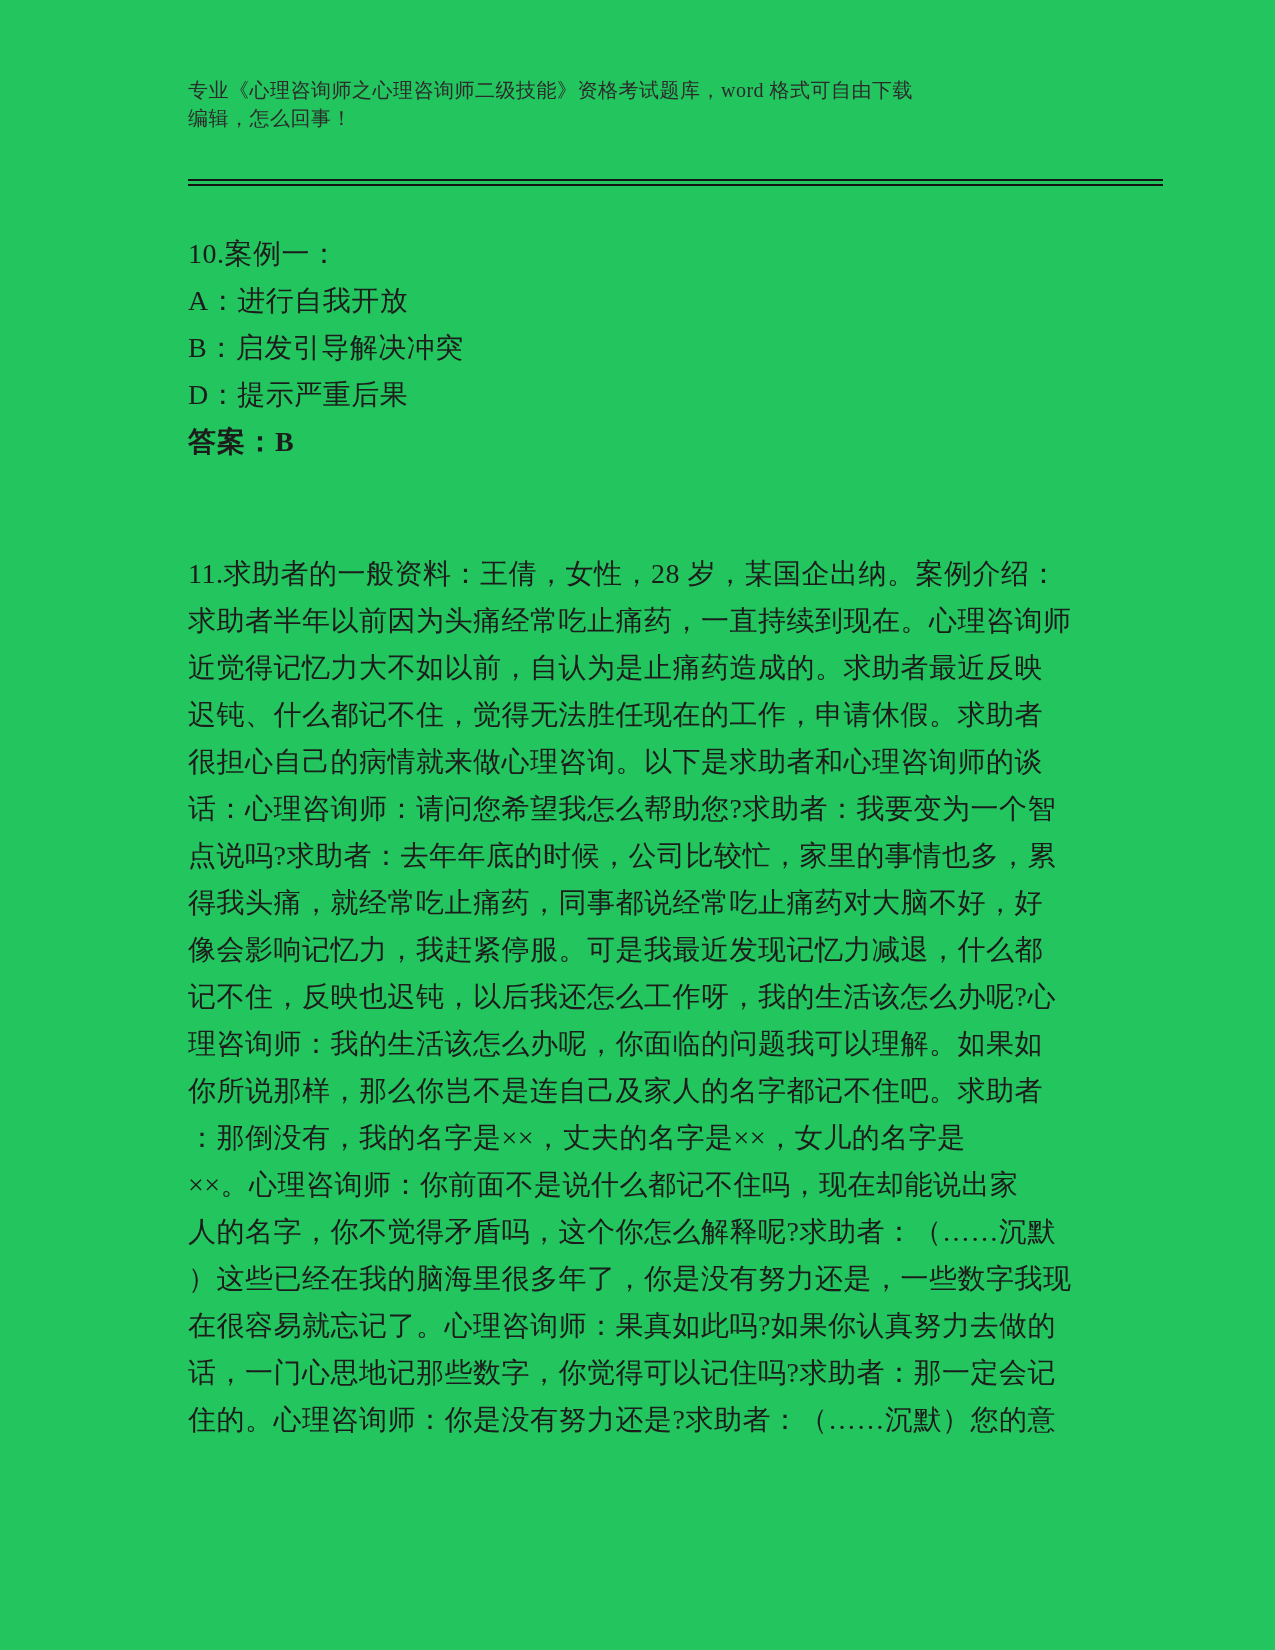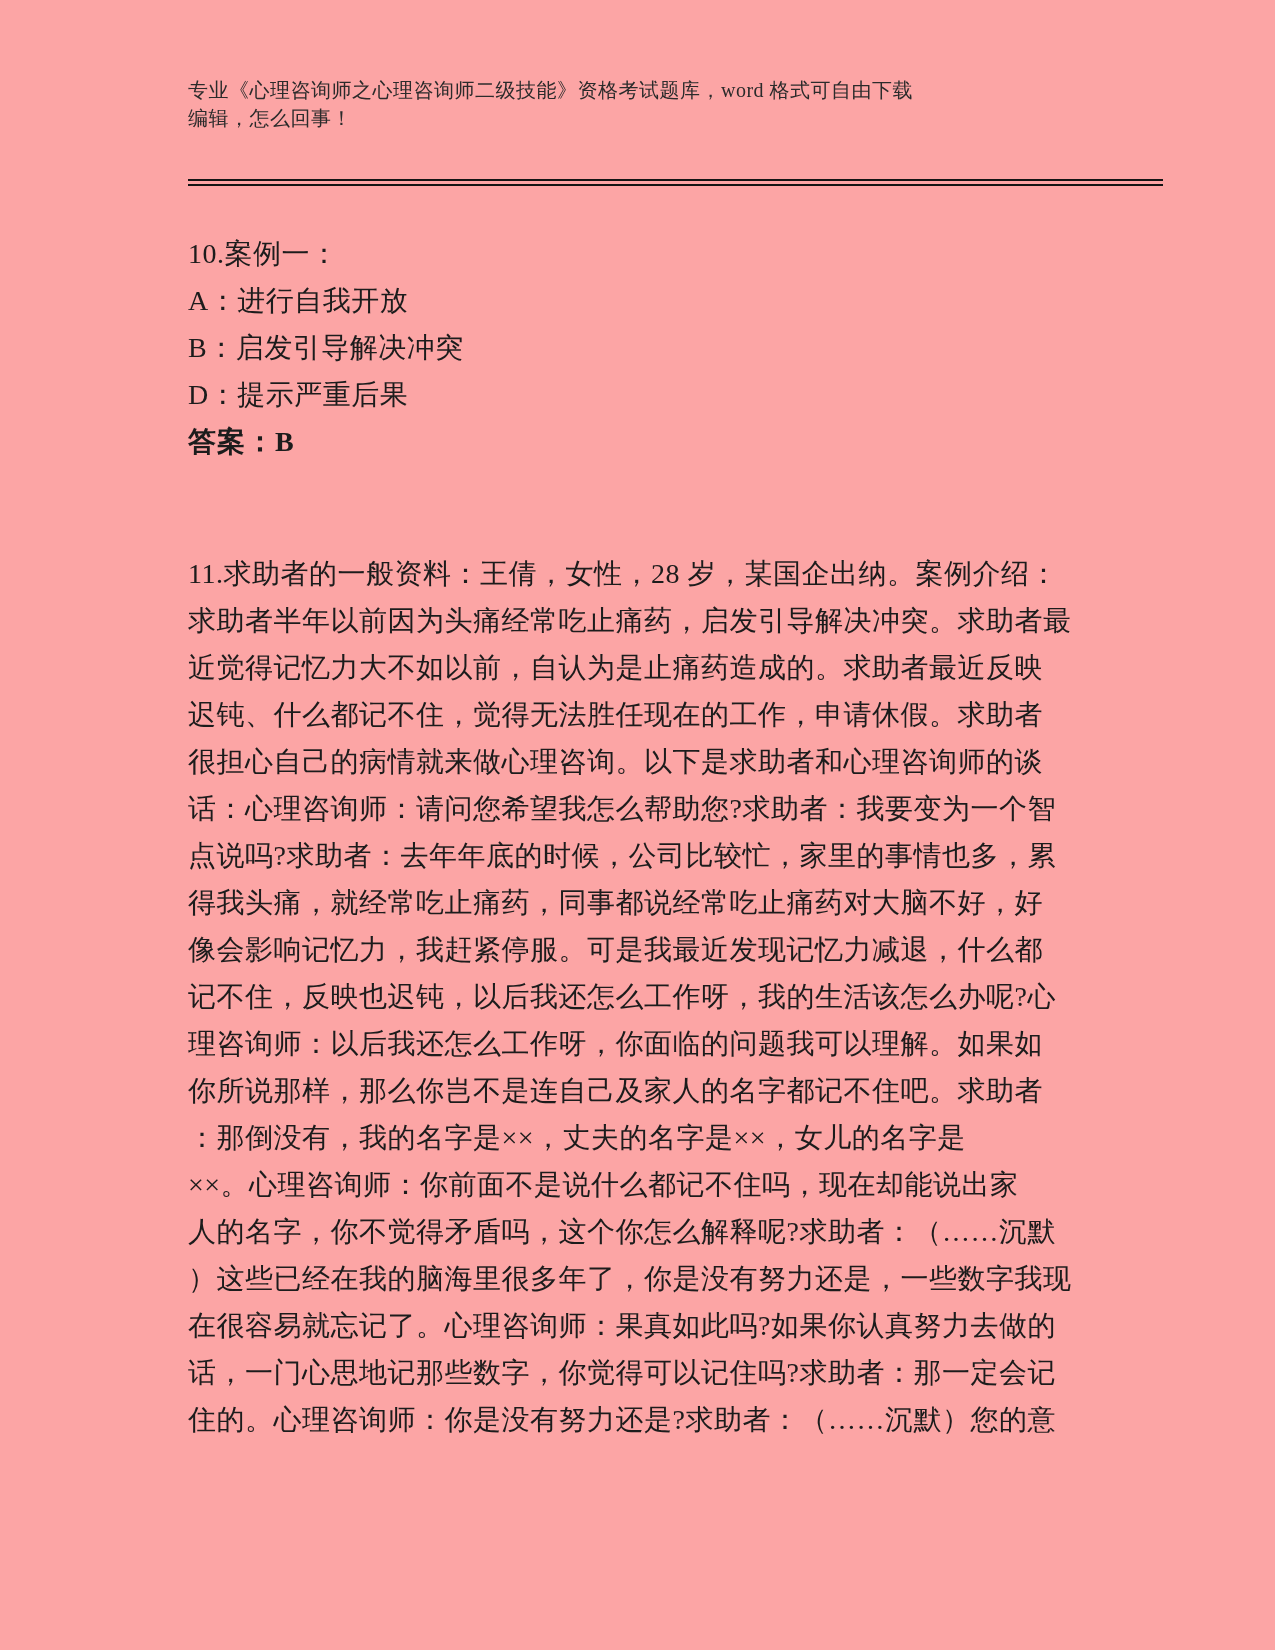--- a/index.html
+++ b/index.html
@@ -4,21 +4,21 @@
 <style>
   html, body {
     margin: 0;
     padding: 0;
     background: #e8e8e8;
   }
   .page {
     position: relative;
     width: 1275px;
     height: 1650px;
-    background: #fca5a5;
+    background: #22c55e;
     font-family: "Liberation Serif", "DejaVu Serif", serif;
     color: #1c1c1c;
     overflow: hidden;
   }
   .doc-header {
     position: absolute;
     left: 188px;
     top: 76px;
     width: 980px;
     font-size: 20px;
@@ -73,30 +73,30 @@
     <div>
         <div class="bodyline">A：进行自我开放</div>
         <div class="bodyline">B：启发引导解决冲突</div>
         <div class="bodyline">D：提示严重后果</div>
       </div>
     <div class="bodyline answer-line">答案：B</div>
   </div>
 
   <div class="question-block q11-block">
       <div class="bodyline">11.求助者的一般资料：王倩，女性，28 岁，某国企出纳。案例介绍：</div>
-      <div class="bodyline">求助者半年以前因为头痛经常吃止痛药，启发引导解决冲突。求助者最</div>
+      <div class="bodyline">求助者半年以前因为头痛经常吃止痛药，一直持续到现在。心理咨询师</div>
       <div class="bodyline">近觉得记忆力大不如以前，自认为是止痛药造成的。求助者最近反映</div>
       <div class="bodyline">迟钝、什么都记不住，觉得无法胜任现在的工作，申请休假。求助者</div>
       <div class="bodyline">很担心自己的病情就来做心理咨询。以下是求助者和心理咨询师的谈</div>
       <div class="bodyline">话：心理咨询师：请问您希望我怎么帮助您?求助者：我要变为一个智</div>
       <div class="bodyline">点说吗?求助者：去年年底的时候，公司比较忙，家里的事情也多，累</div>
       <div class="bodyline">得我头痛，就经常吃止痛药，同事都说经常吃止痛药对大脑不好，好</div>
       <div class="bodyline">像会影响记忆力，我赶紧停服。可是我最近发现记忆力减退，什么都</div>
       <div class="bodyline">记不住，反映也迟钝，以后我还怎么工作呀，我的生活该怎么办呢?心</div>
-      <div class="bodyline">理咨询师：以后我还怎么工作呀，你面临的问题我可以理解。如果如</div>
+      <div class="bodyline">理咨询师：我的生活该怎么办呢，你面临的问题我可以理解。如果如</div>
       <div class="bodyline">你所说那样，那么你岂不是连自己及家人的名字都记不住吧。求助者</div>
       <div class="bodyline">：那倒没有，我的名字是××，丈夫的名字是××，女儿的名字是</div>
       <div class="bodyline">××。心理咨询师：你前面不是说什么都记不住吗，现在却能说出家</div>
       <div class="bodyline">人的名字，你不觉得矛盾吗，这个你怎么解释呢?求助者：（……沉默</div>
       <div class="bodyline">）这些已经在我的脑海里很多年了，你是没有努力还是，一些数字我现</div>
       <div class="bodyline">在很容易就忘记了。心理咨询师：果真如此吗?如果你认真努力去做的</div>
       <div class="bodyline">话，一门心思地记那些数字，你觉得可以记住吗?求助者：那一定会记</div>
       <div class="bodyline">住的。心理咨询师：你是没有努力还是?求助者：（……沉默）您的意</div>
     </div>
 

